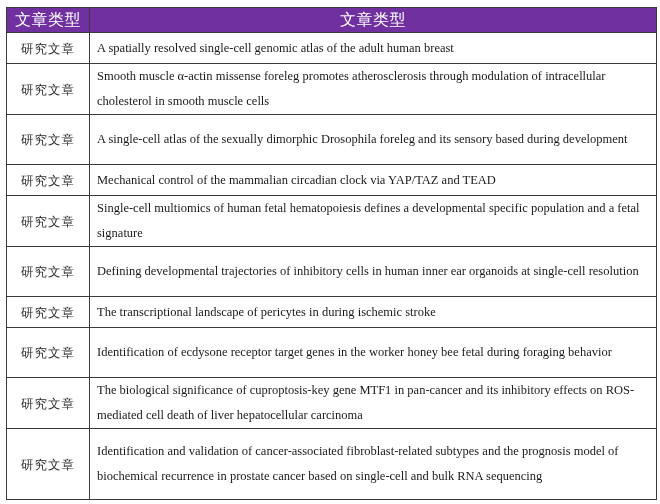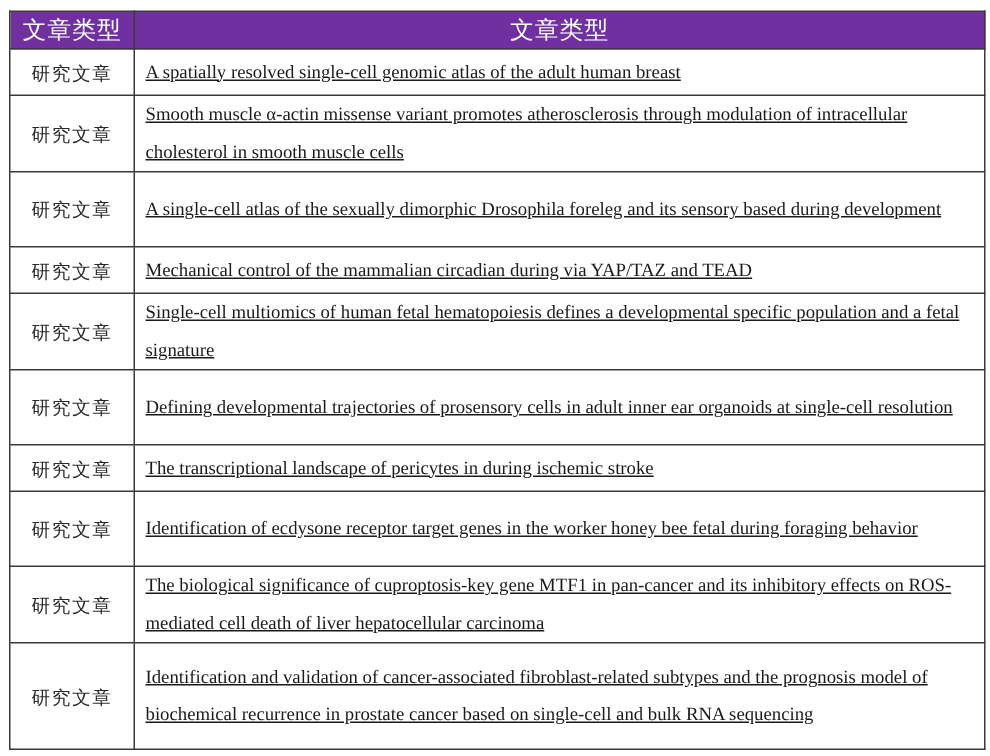--- a/index.html
+++ b/index.html
@@ -50,21 +50,20 @@
       text-align: center;
       font-family: "DejaVu Serif", "Liberation Serif", serif;
       font-size: 12.5px;
       color: #2a2a2a;
       letter-spacing: 1px;
       margin-left: 35px;
     }
     .tbl td.title {
       text-align: left;
       padding: 0 8px 0 7px;
-      text-decoration: underline;
     }
     tr.h1 td { height: 30px; }
     tr.h2 td { height: 49px; }
     tr.h3 td { height: 70px; }
   </style>
 </head>
 <body>
 
 <table class="tbl">
   <colgroup>
@@ -77,37 +76,37 @@
       <th>文章类型</th>
     </tr>
   </thead>
   <tbody>
     <tr class="h1">
       <td class="type">研究文章</td>
       <td class="title">A spatially resolved single-cell genomic atlas of the adult human breast</td>
     </tr>
     <tr class="h2">
       <td class="type">研究文章</td>
-      <td class="title">Smooth muscle α-actin missense variant promotes atherosclerosis through modulation of intracellular cholesterol in smooth muscle cells</td>
+      <td class="title">Smooth muscle α-actin missense foreleg promotes atherosclerosis through modulation of intracellular cholesterol in smooth muscle cells</td>
     </tr>
     <tr class="h2">
       <td class="type">研究文章</td>
       <td class="title">A single-cell atlas of the sexually dimorphic Drosophila foreleg and its sensory based during development</td>
     </tr>
     <tr class="h1">
       <td class="type">研究文章</td>
-      <td class="title">Mechanical control of the mammalian circadian during via YAP/TAZ and TEAD</td>
+      <td class="title">Mechanical control of the mammalian circadian clock via YAP/TAZ and TEAD</td>
     </tr>
     <tr class="h2">
       <td class="type">研究文章</td>
       <td class="title">Single-cell multiomics of human fetal hematopoiesis defines a developmental specific population and a fetal signature</td>
     </tr>
     <tr class="h2">
       <td class="type">研究文章</td>
-      <td class="title">Defining developmental trajectories of prosensory cells in adult inner ear organoids at single-cell resolution</td>
+      <td class="title">Defining developmental trajectories of inhibitory cells in human inner ear organoids at single-cell resolution</td>
     </tr>
     <tr class="h1">
       <td class="type">研究文章</td>
       <td class="title">The transcriptional landscape of pericytes in during ischemic stroke</td>
     </tr>
     <tr class="h2">
       <td class="type">研究文章</td>
       <td class="title">Identification of ecdysone receptor target genes in the worker honey bee fetal during foraging behavior</td>
     </tr>
     <tr class="h2">

